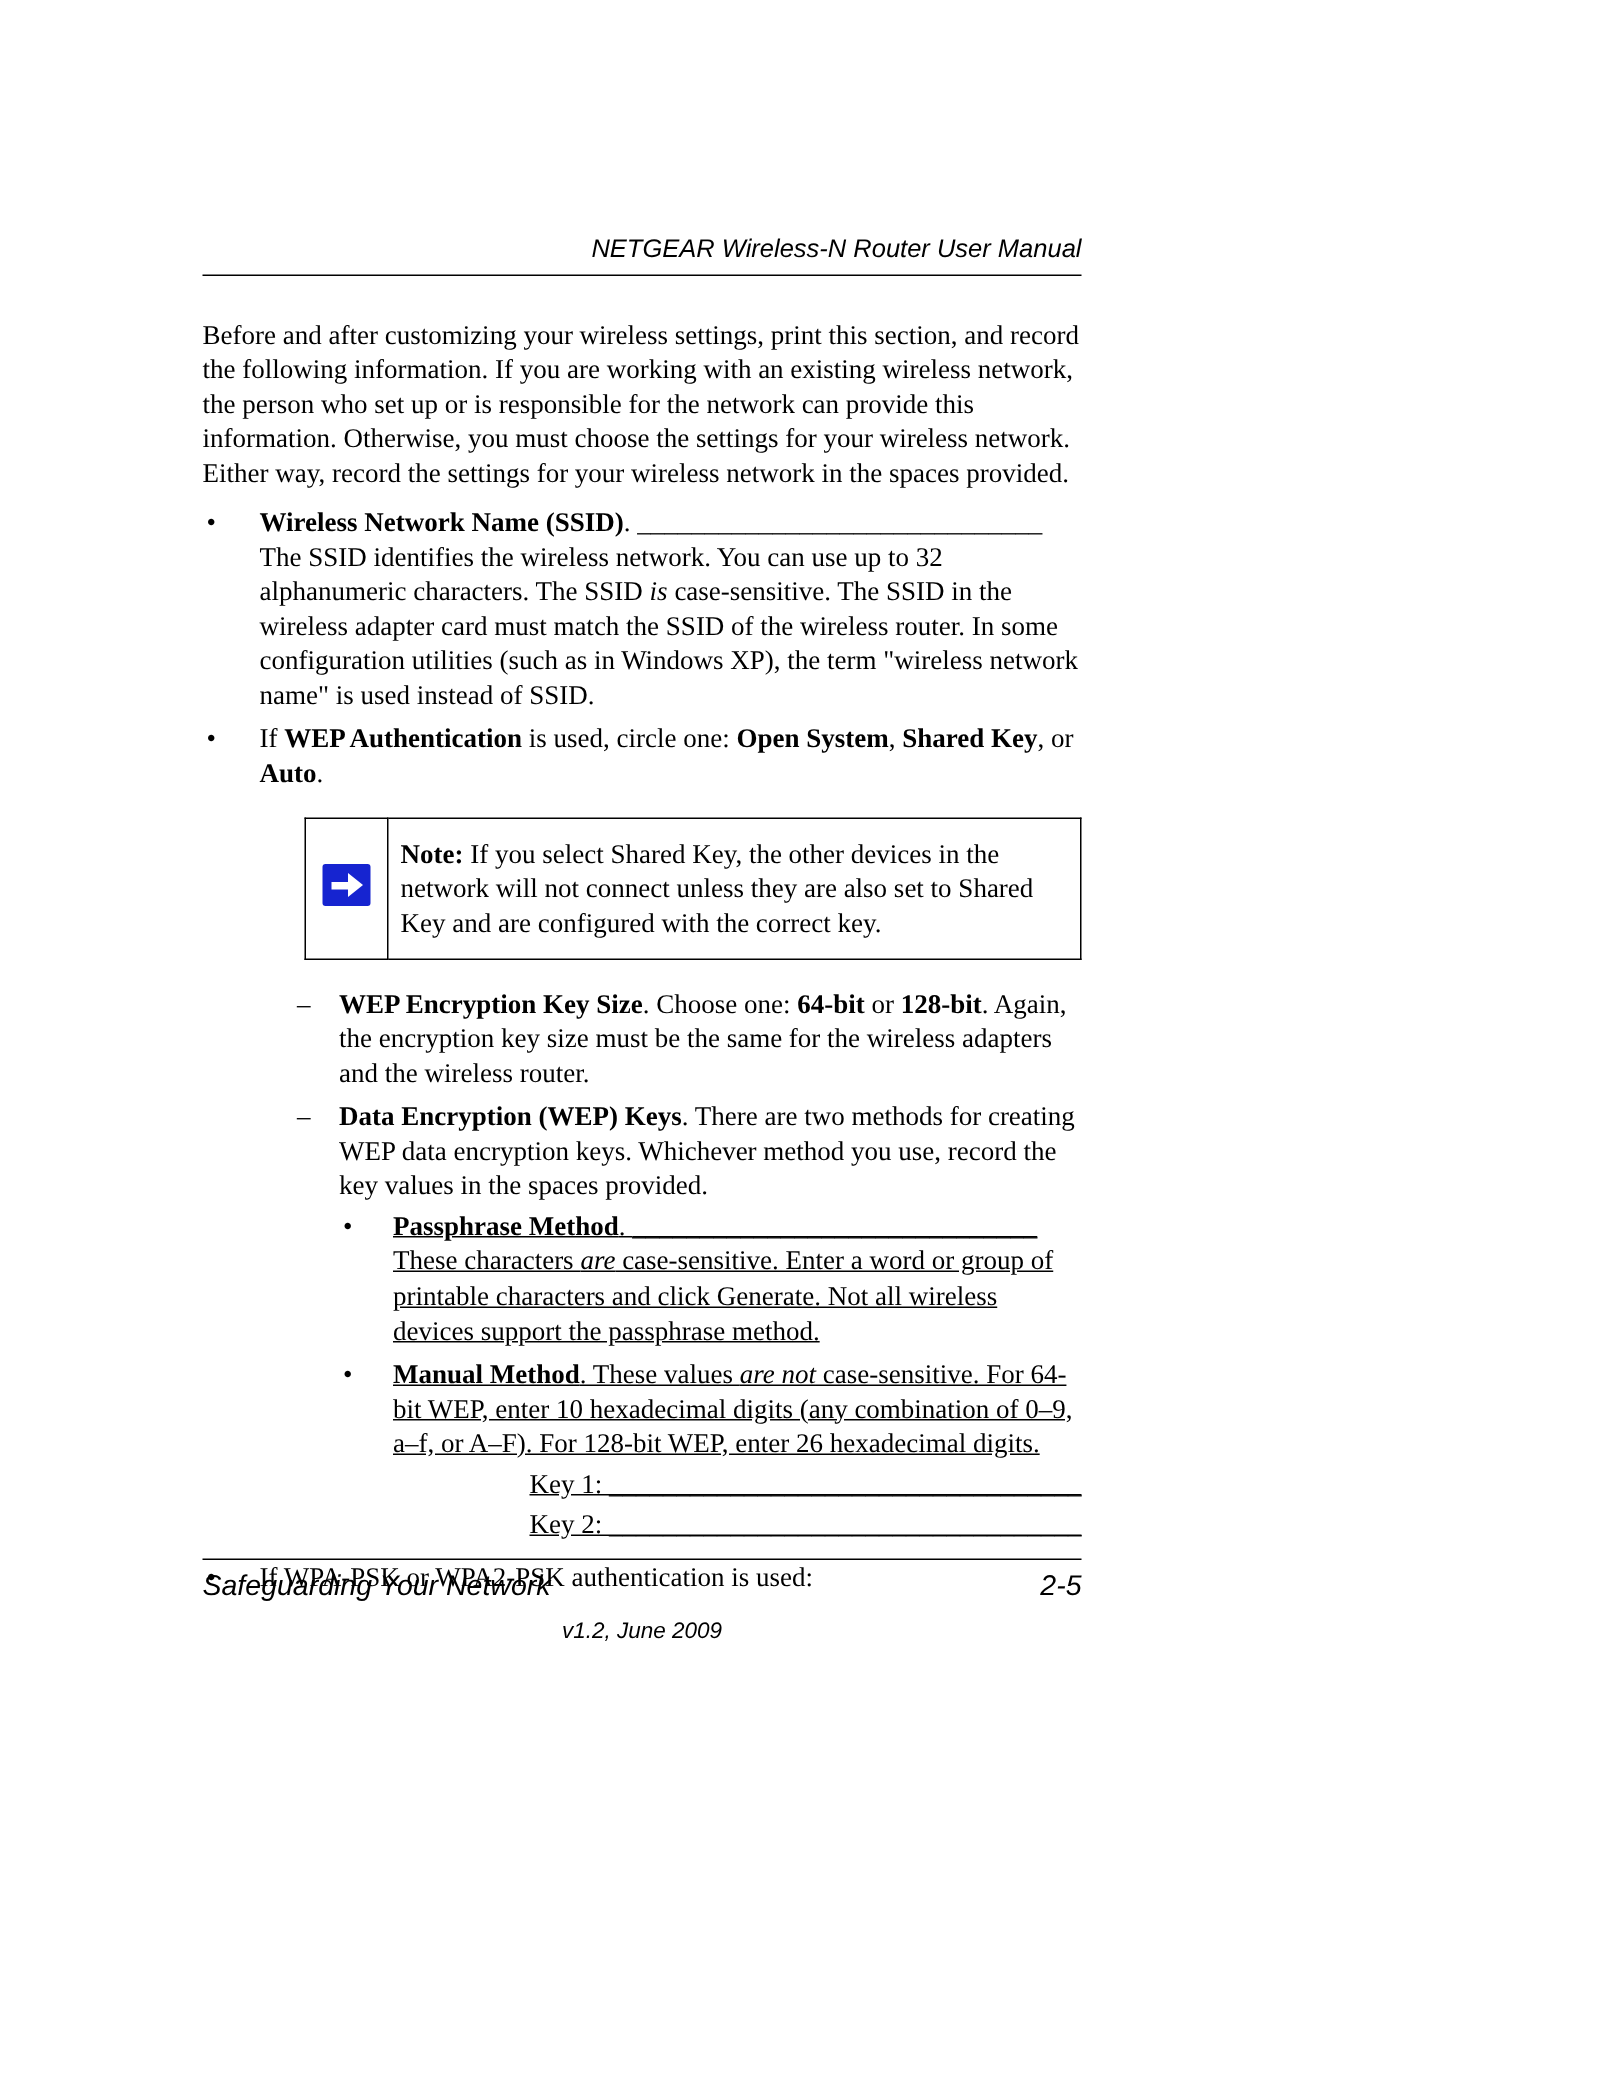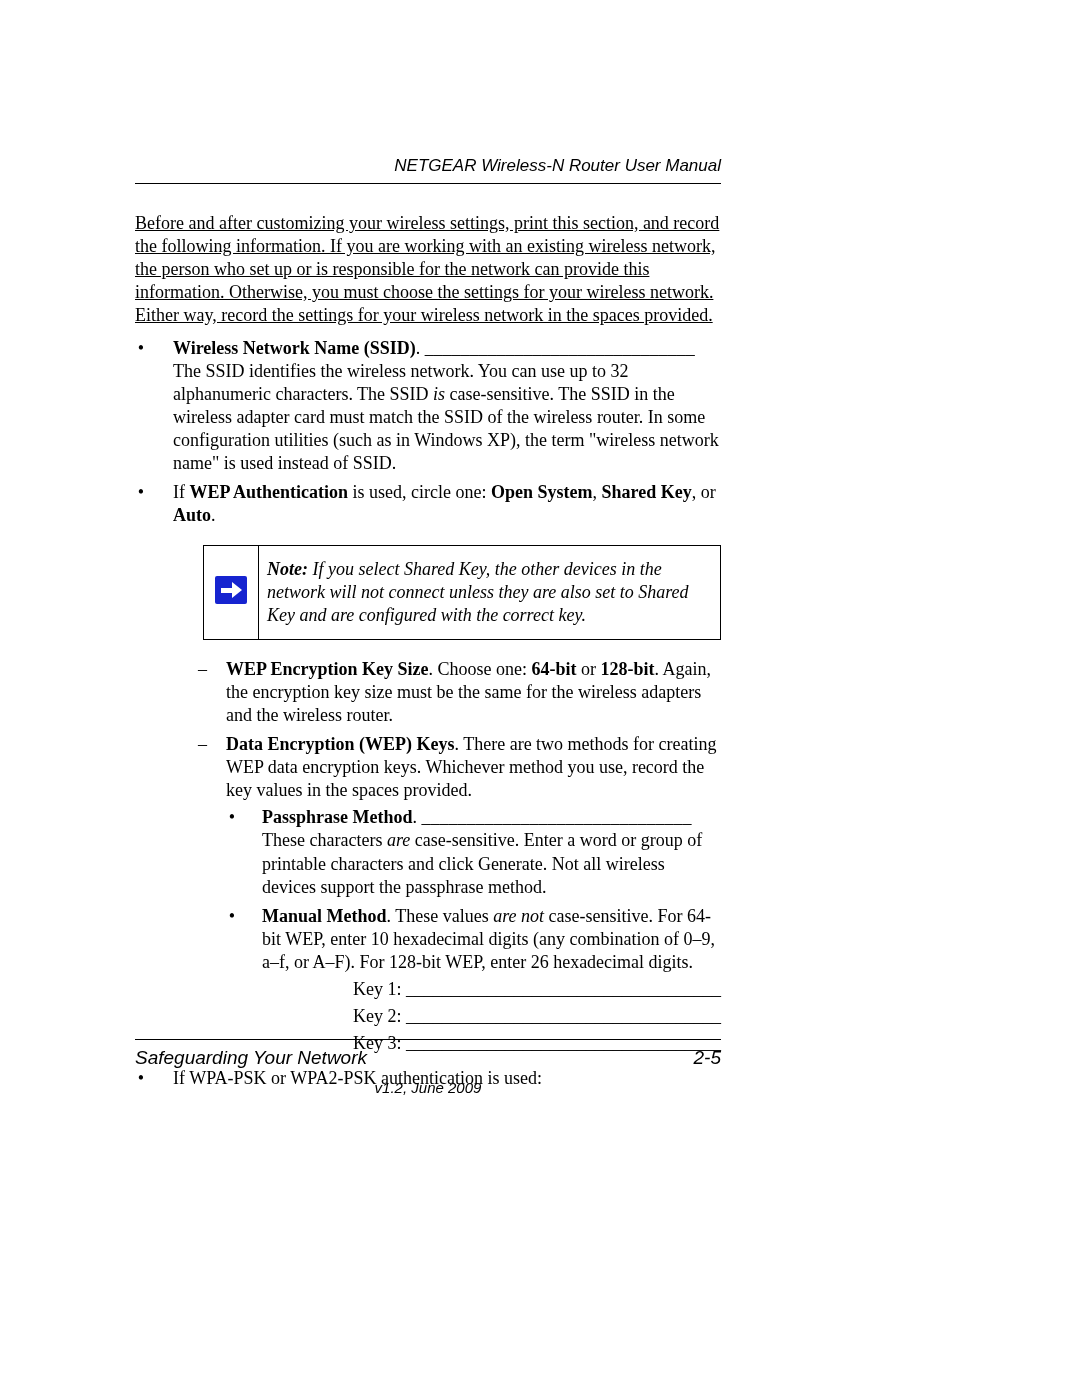--- a/index.html
+++ b/index.html
@@ -26,37 +26,36 @@
     border-bottom: 1.3px solid #000;
   }
   h1.section {
     font-family: Arial, Helvetica, sans-serif;
     font-weight: bold;
     font-size: 25px;
     margin: 32px 0 8px 0;
     padding-bottom: 8px;
     border-bottom: 1.3px solid #000;
   }
-  p.intro { margin: 28px 0 10px 0; text-decoration: underline; }
+  p.intro { margin: 28px 0 10px 0; }
   ul.lvl1 { margin: 0; padding-left: 18px; }
   ul.lvl1 > li { margin-bottom: 6px; padding-left: 20px; }
   ul.lvl1 > li::marker { content: "•  "; }
   .dash { list-style: none; margin: 0; padding-left: 25px; }
   .dash > li { margin-bottom: 6px; padding-left: 28px; position: relative; }
   .dash > li::before { content: "–"; position: absolute; left: 0; }
-  ul.lvl3 { margin: 4px 0 12px 0; padding-left: 18px; }
+  ul.lvl3 { margin: 4px 0 12px 0; padding-left: 18px; text-decoration: underline; }
   ul.lvl3 > li { margin-bottom: 6px; padding-left: 18px; }
   ul.lvl3 > li::marker { content: "•  "; }
   .keys { margin: 4px 0 0 30px; text-align: right; }
   .keys div { margin-bottom: 4px; }
   table.notebox {
     border-collapse: collapse;
     margin: 18px 0 18px 30px;
     width: calc(100% - 30px);
-    font-style: italic;
   }
   table.notebox td { border: 1px solid #000; padding: 12px 8px; vertical-align: middle; }
   td.iconcell { width: 38px; text-align: center; }
   .noteicon {
     display: inline-block;
     background: #1624d0;
     width: 32px; height: 28px;
     border-radius: 2px;
     position: relative;
   }
@@ -131,21 +130,20 @@
           <ul class="lvl3">
             <li>
               <b>Passphrase Method</b>.
               <span>______________________________</span><span> These characters </span><i>are</i><span> case-sensitive. Enter a word or group of printable characters and click Generate. Not all wireless devices support the passphrase method.</span>
             </li>
             <li>
               <b>Manual Method</b><span>. These values </span><i>are not</i><span> case-sensitive. For 64-bit WEP, enter 10 hexadecimal digits (any combination of 0–9, a–f, or A–F). For 128-bit WEP, enter 26 hexadecimal digits.</span>
               <div class="keys">
                 <div>Key 1: ___________________________________</div>
                 <div>Key 2: ___________________________________</div>
-                <div>Key 3: ___________________________________</div>
               </div>
             </li>
           </ul>
         </li>
       </ul>
     </li>
 
     <li>If WPA-PSK or WPA2-PSK authentication is used:</li>
   </ul>
 

